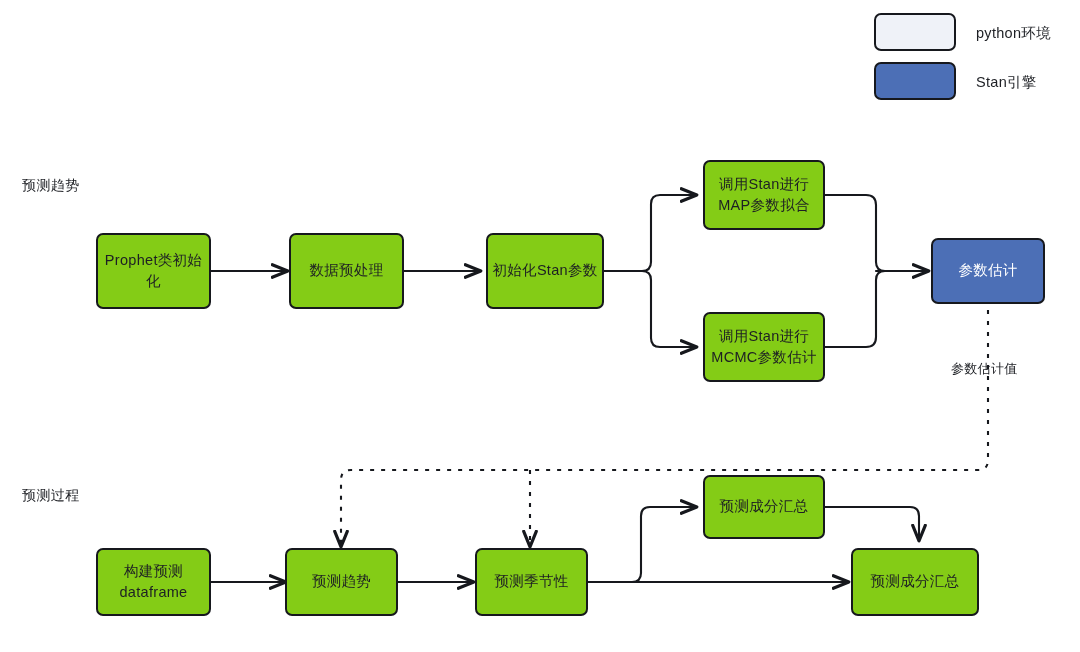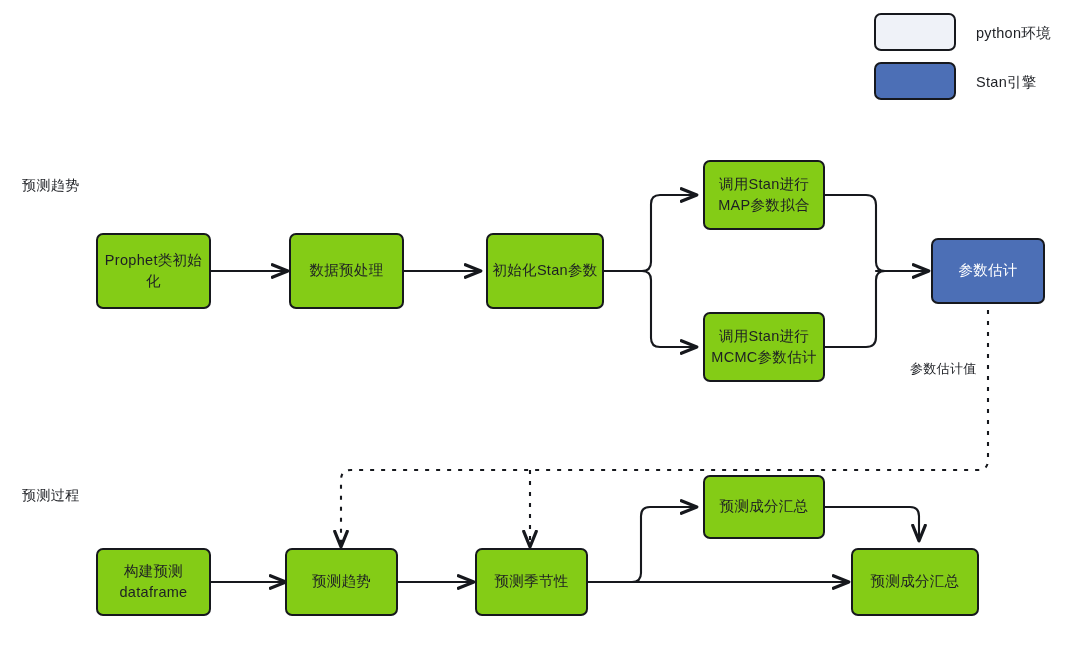--- a/index.html
+++ b/index.html
@@ -32,20 +32,21 @@
     position:absolute;font-size:14.5px;color:#1d1f24;letter-spacing:.3px;
     white-space:nowrap;
   }
   .lane-label{
     position:absolute;font-size:14px;color:#1d1f24;letter-spacing:.4px;
     white-space:nowrap;
   }
   .edge-label{
     position:absolute;font-size:13px;color:#1d1f24;letter-spacing:.3px;
     white-space:nowrap;
+    margin-left:41px;
   }
 </style>
 </head>
 <body>
 
 <div id="canvas">
 
   <svg class="wires" viewBox="0 0 1080 652">
     <defs>
       <marker id="ah" markerWidth="9" markerHeight="9" refX="7.4" refY="3.6" orient="auto" markerUnits="strokeWidth">

